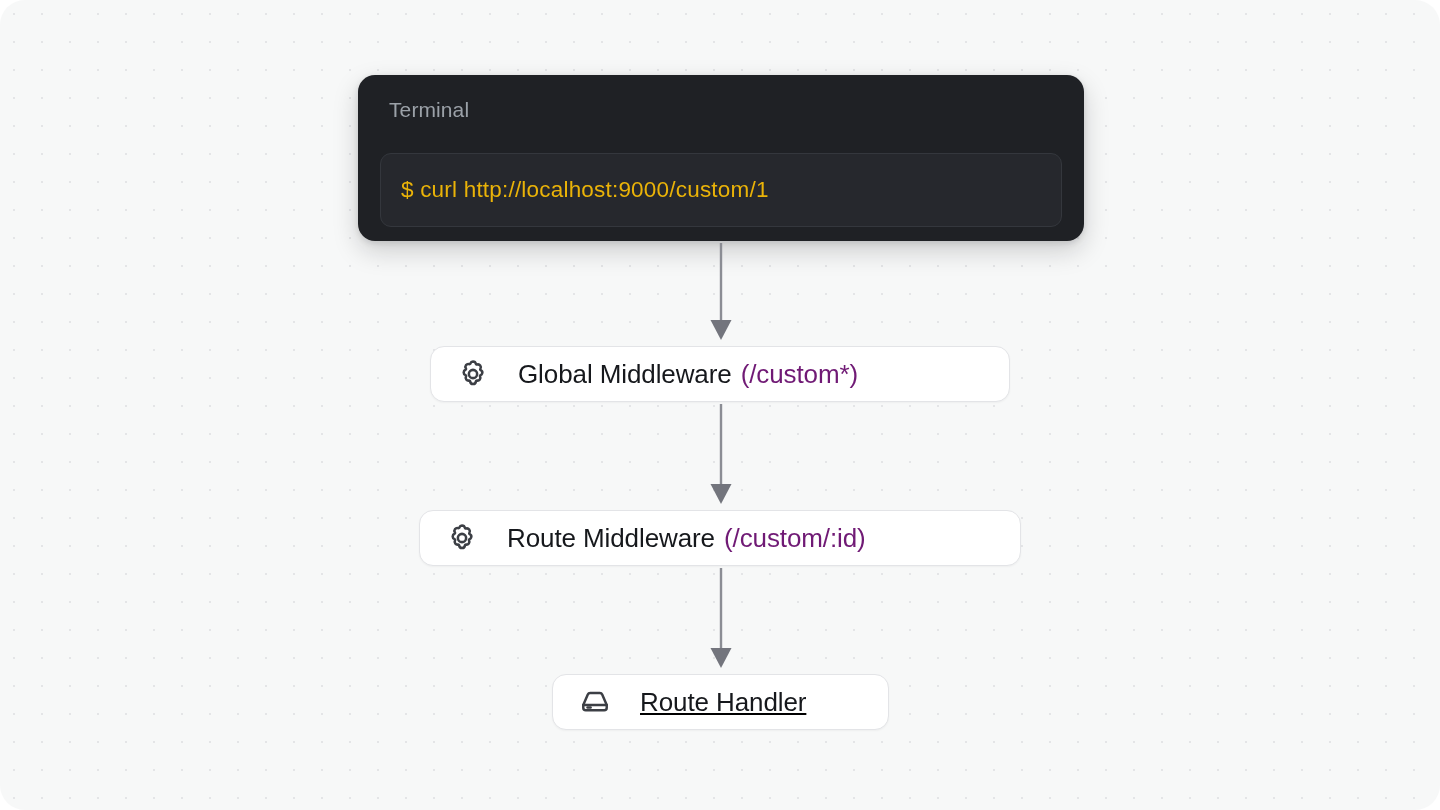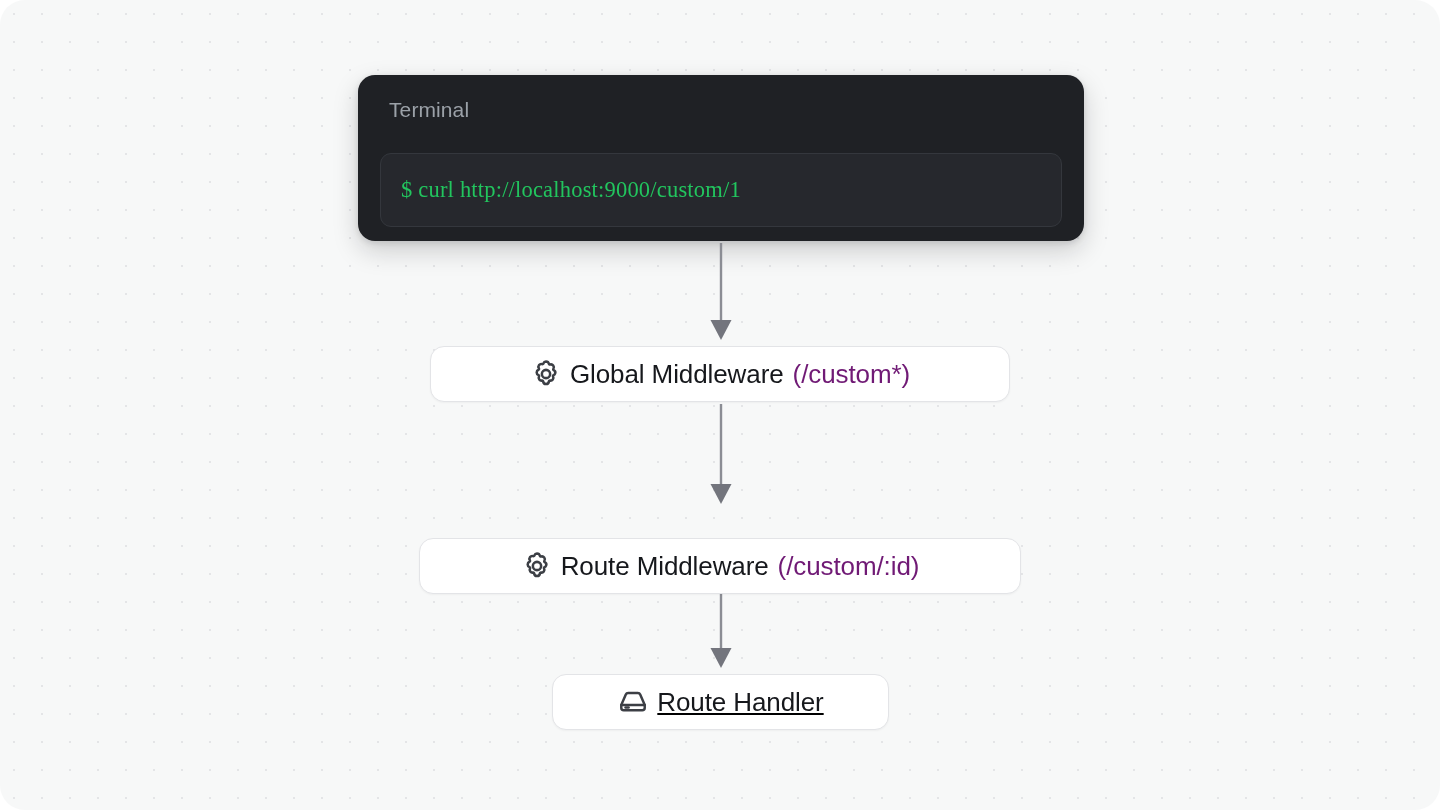--- a/index.html
+++ b/index.html
@@ -55,22 +55,22 @@
     height: 74px;
     background: #26282d;
     border: 1px solid #34373d;
     border-radius: 11px;
     display: flex;
     align-items: center;
     padding: 0 20px;
   }
 
   .terminal-cmd {
-    color: #22c55e;
-    font-family: Liberation Serif, serif;
+    color: #eab308;
+    font-family: Liberation Sans, sans-serif;
     font-size: 22.5px;
     letter-spacing: 0.2px;
     white-space: pre;
   }
 
   
   .arrow {
     position: absolute;
     left: 0;
     top: 0;
@@ -79,22 +79,22 @@
 
   
   .node {
     position: absolute;
     height: 56px;
     background: #ffffff;
     border: 1px solid #e3e4e7;
     border-radius: 14px;
     display: flex;
     align-items: center;
-    justify-content: center;
-    gap: 8px;
+    justify-content: flex-start;
+    gap: 29px;
     padding: 0 26px;
     box-shadow: 0 1px 2px rgba(20, 22, 28, 0.04);
   }
 
   .node-icon {
     display: flex;
     align-items: center;
     justify-content: center;
     flex: 0 0 auto;
   }
@@ -115,21 +115,21 @@
     letter-spacing: -0.1px;
     margin-left: 9px;
   }
 
   .node-text {
     display: flex;
     align-items: baseline;
   }
 
   #node-global     { left: 430px; top: 346px; width: 580px; }
-  #node-route-mw   { left: 419px; top: 510px; width: 602px; margin-top: 28px; }
+  #node-route-mw   { left: 419px; top: 510px; width: 602px; }
   #node-handler    { left: 552px; top: 674px; width: 337px; text-decoration: underline; }
 </style>
 </head>
 <body>
 
 <div id="canvas">
 
   <div class="terminal-card">
     <div class="terminal-title">Terminal</div>
     <div class="terminal-body">

